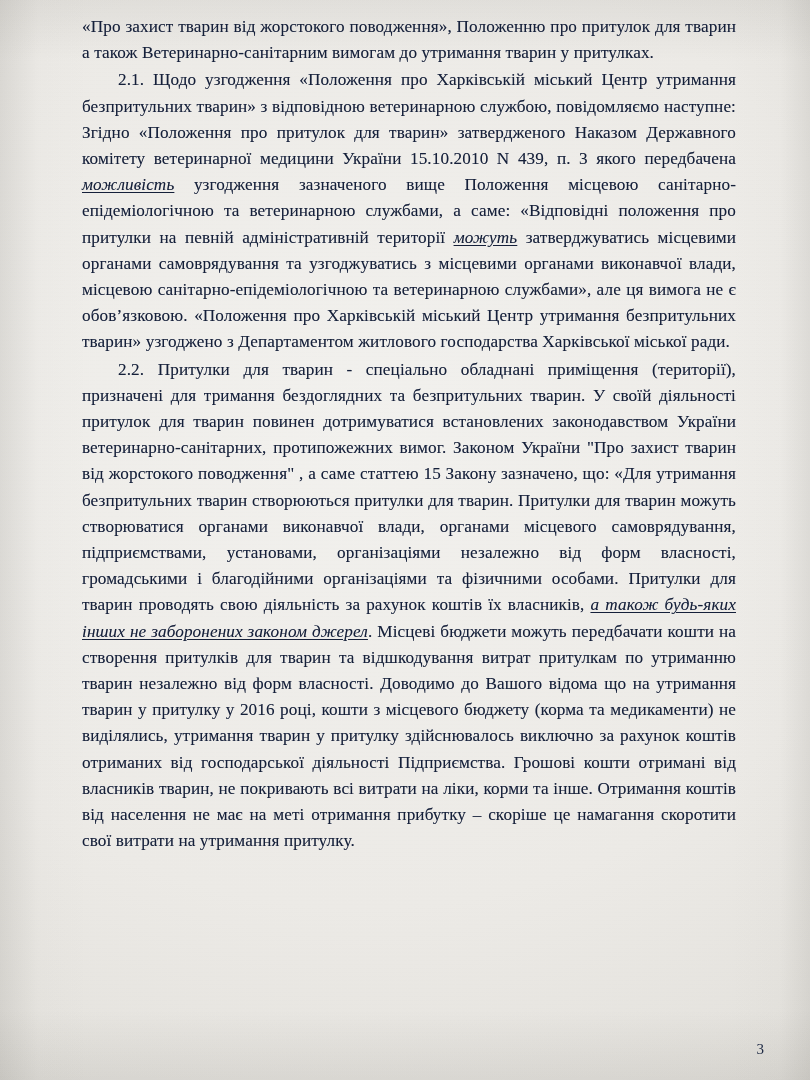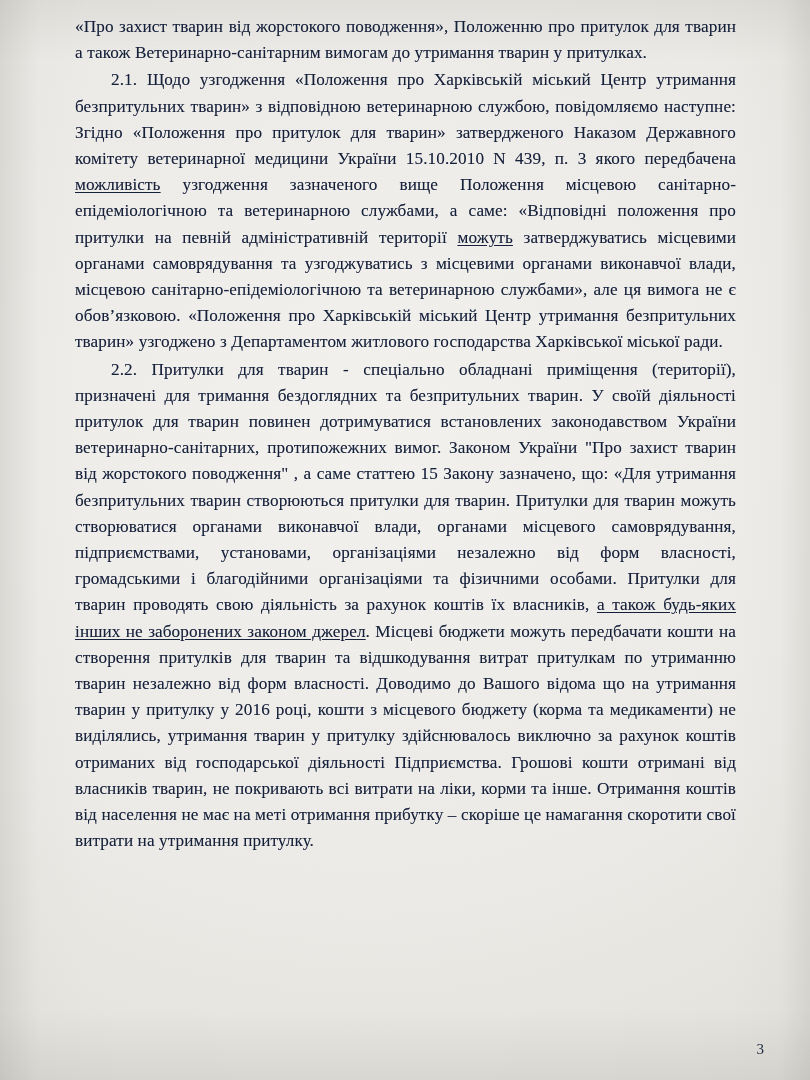--- a/index.html
+++ b/index.html
@@ -34,39 +34,40 @@
       linear-gradient(180deg, rgba(120,118,112,0.10) 0px, rgba(0,0,0,0) 60px),
       linear-gradient(0deg, rgba(120,118,112,0.12) 0px, rgba(0,0,0,0) 70px);
   }
   #doc-body {
     position: absolute;
     left: 74px;
     top: 14px;
     width: 662px;
   }
   p.para {
-    margin: 0 0 0 1px;
+    margin: 0 0 0 8px;
     text-align: justify;
     text-justify: inter-word;
     color: #15203a;
     font-size: 17.2px;
     line-height: 26.2px;
     letter-spacing: 0.1px;
     text-shadow: 0 0 0.6px rgba(20,30,60,0.35);
   }
   p.para + p.para {
     margin-top: 1px;
   }
   .indent {
     display: inline-block;
     width: 36px;
   }
   .u {
     text-decoration: underline;
     text-underline-offset: 2px;
+    font-style: italic;
   }
   #page-number {
     position: absolute;
     right: 46px;
     bottom: 22px;
     font-size: 15px;
     color: #1b2742;
     font-family: "Liberation Serif", serif;
   }
   

